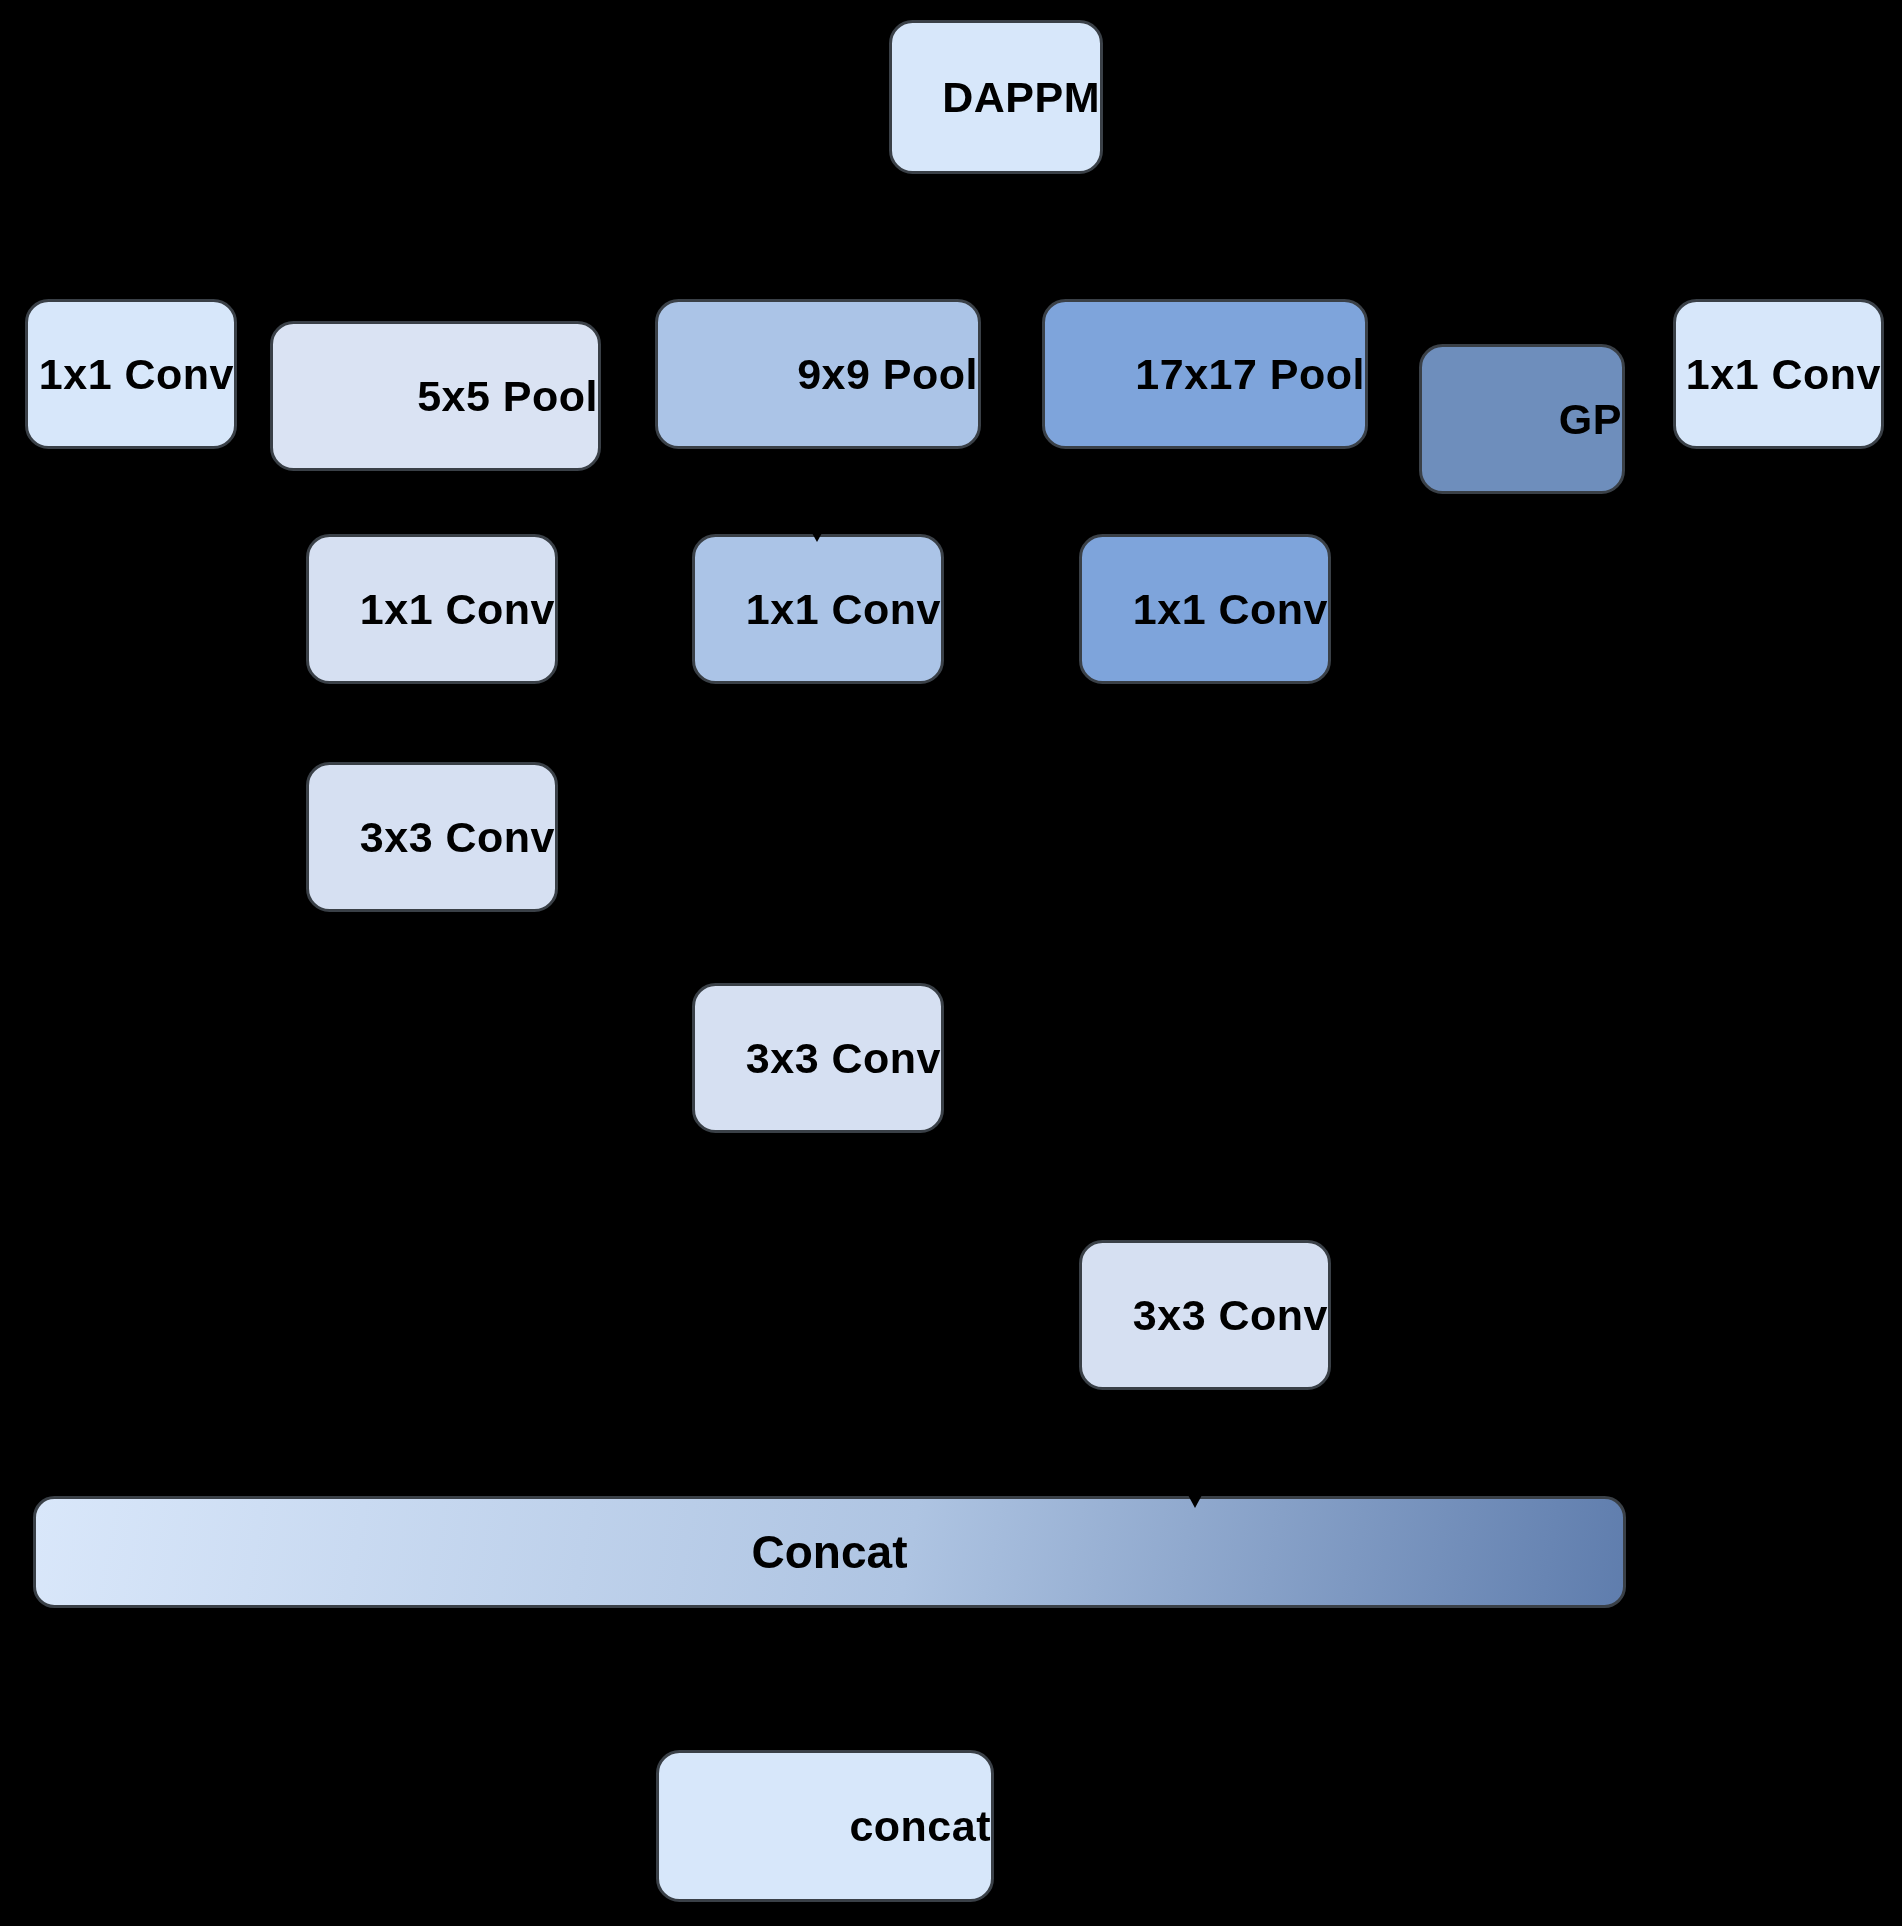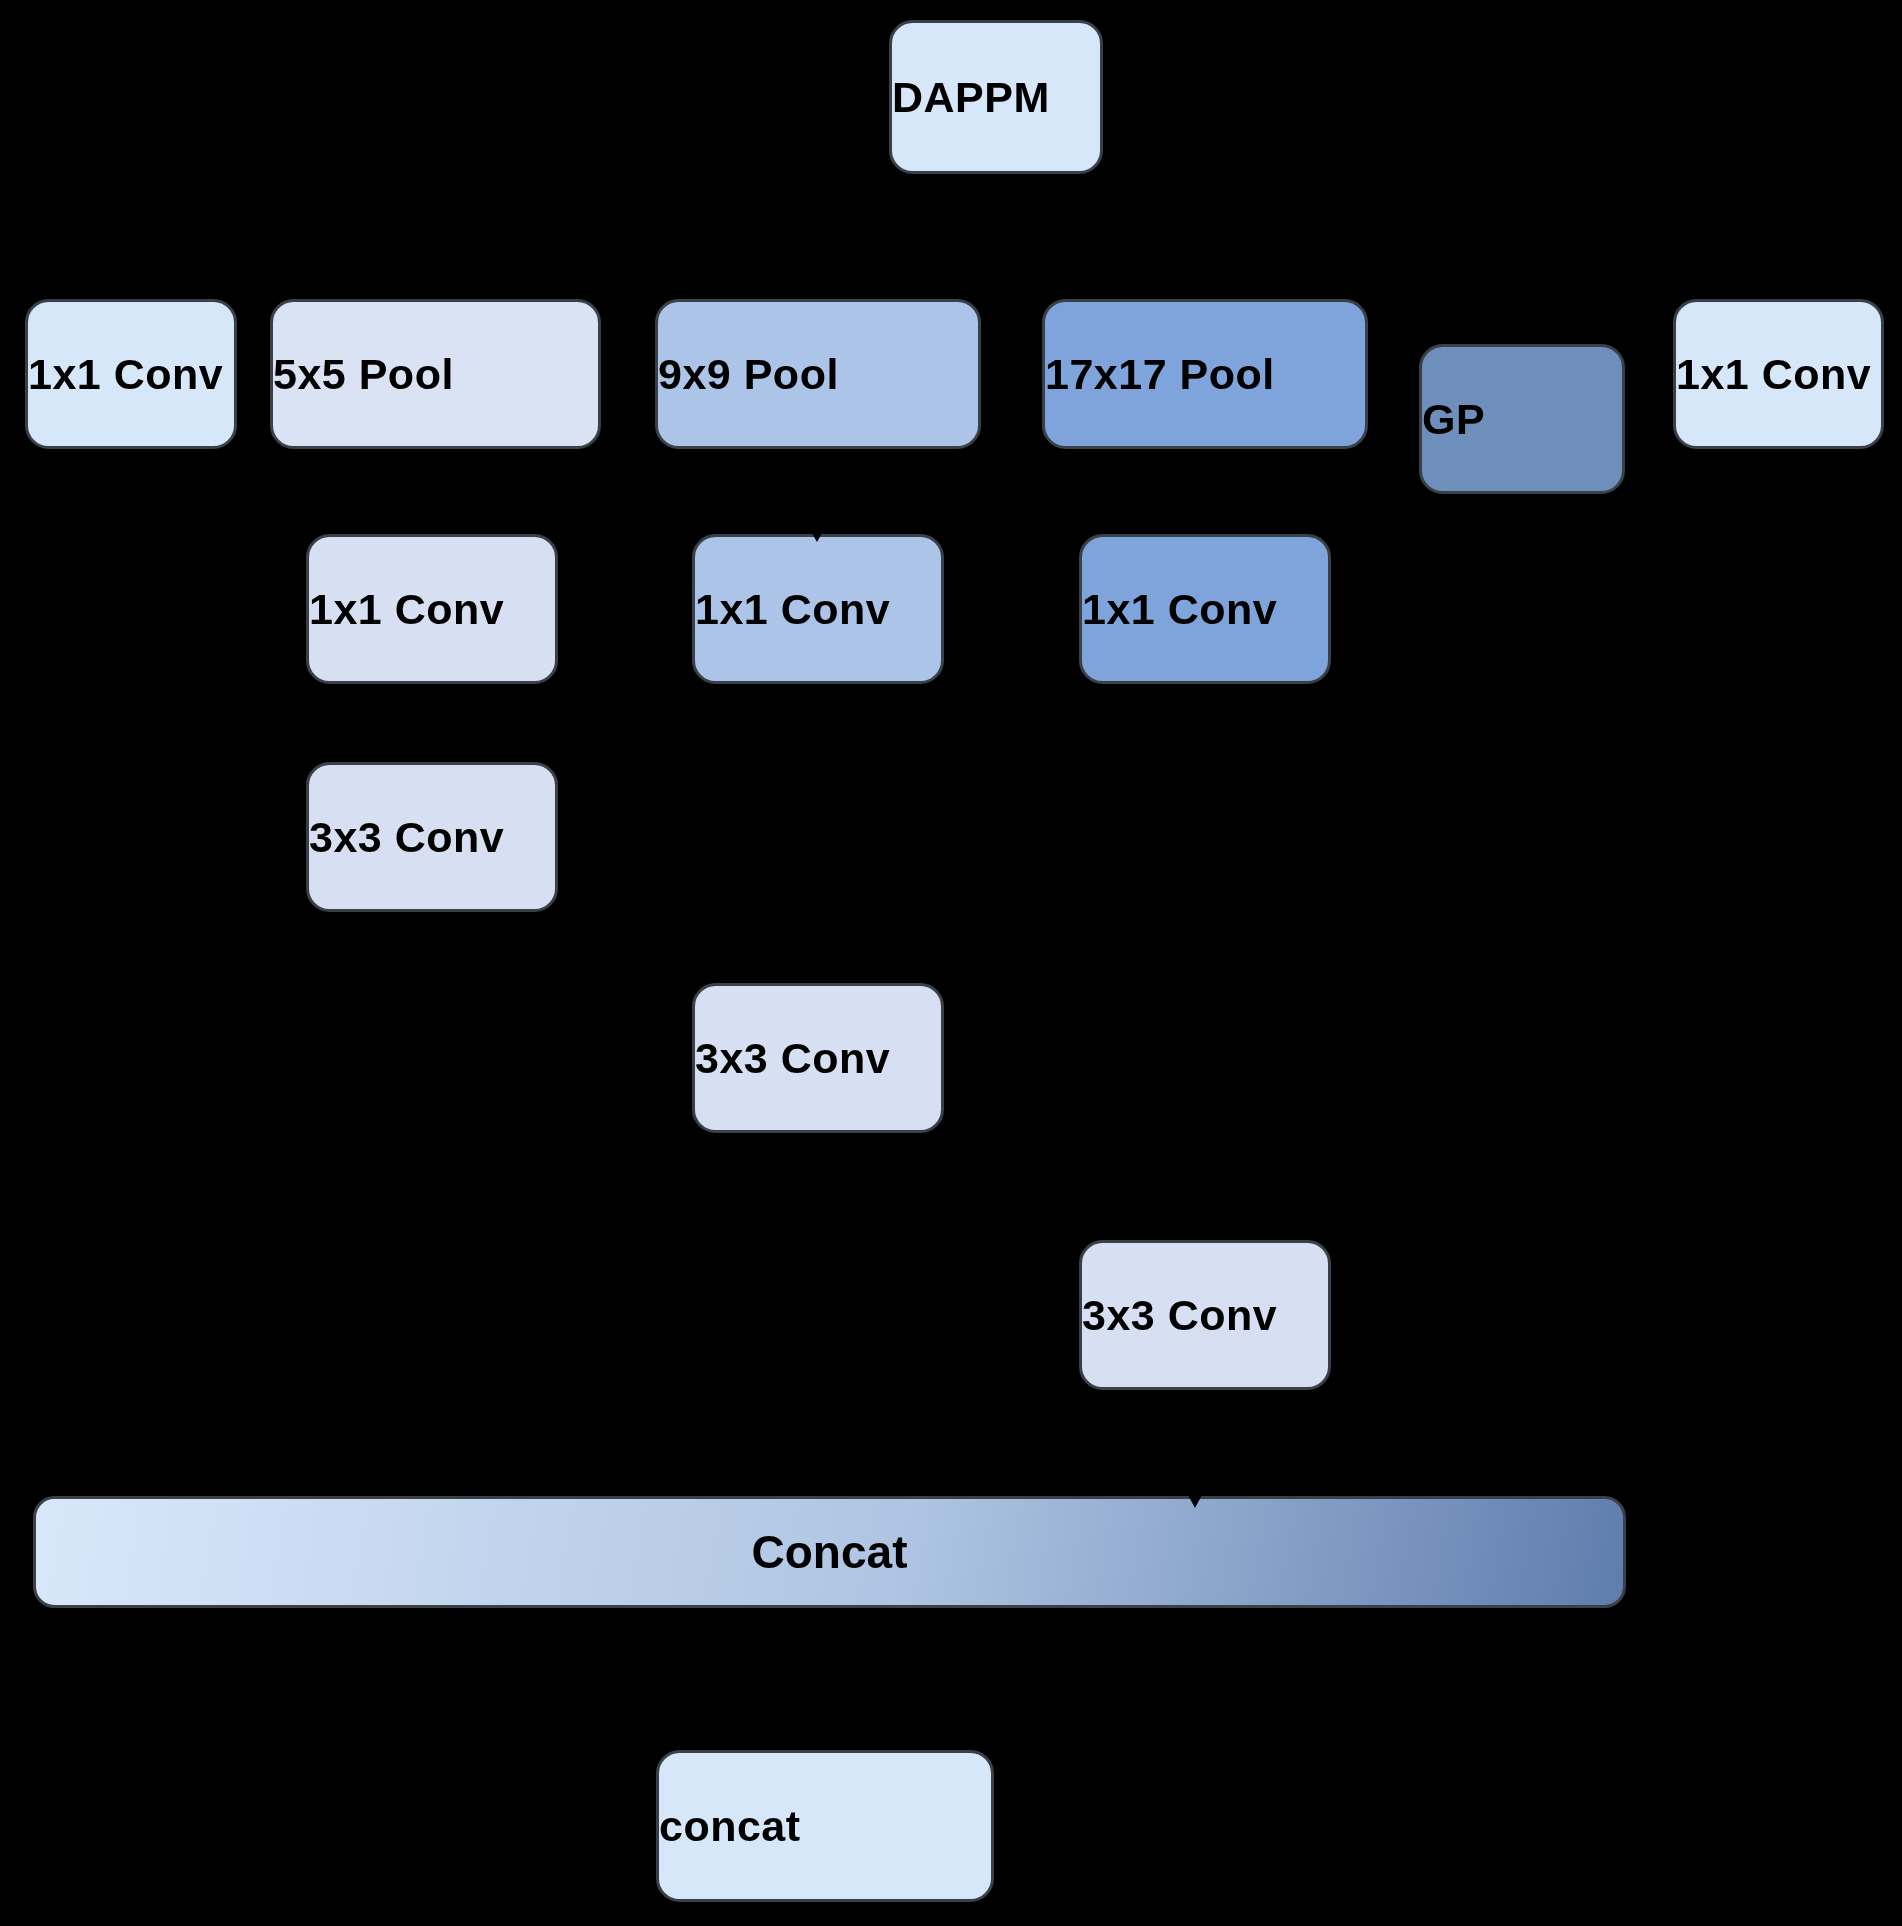--- a/index.html
+++ b/index.html
@@ -8,27 +8,27 @@
     width:1903px;height:1926px;
     background:#000;
     overflow:hidden;
     font-family:"Liberation Sans", sans-serif;
   }
   .node{
     position:absolute;
     box-sizing:border-box;
     border:3.2px solid #3a4047;
     border-radius:23.5px;
-    display:flex;align-items:center;justify-content:flex-start;
+    display:flex;align-items:center;justify-content:flex-end;
     color:#000;font-weight:700;font-size:43px;
     letter-spacing:0.5px;
     white-space:nowrap;
   }
   .light{background:#d7e7fa;}
-  .pale{background:#dae3f3;}
+  .pale{background:#dae3f3;margin-top:22px;}
   .pale2{background:#d6e0f2;}
   .mid{background:#abc4e7;}
   .deep{background:#7ea4db;}
   .slate{background:#6e8ebc;margin-top:45px;}
   .bar{
     position:absolute;
     box-sizing:border-box;
     border:3.2px solid #3a4047;
     border-radius:21.4px;
     display:flex;align-items:center;justify-content:center;

